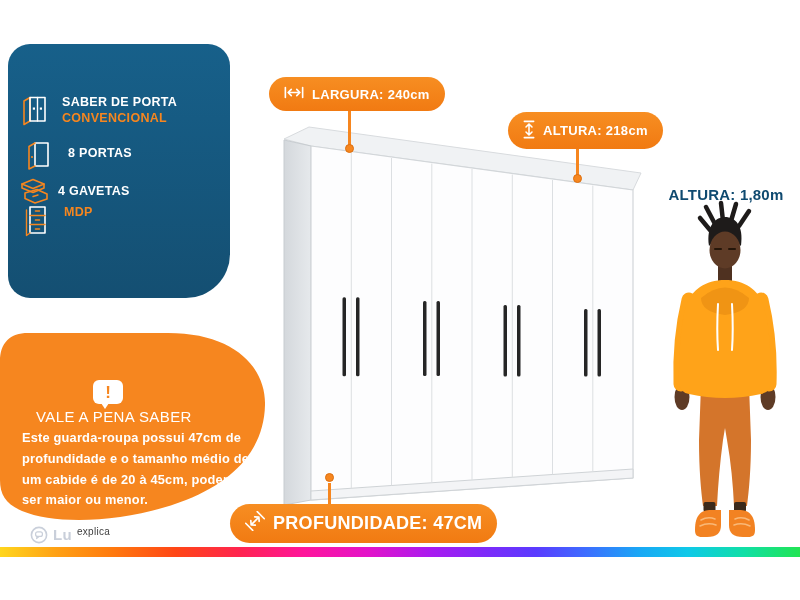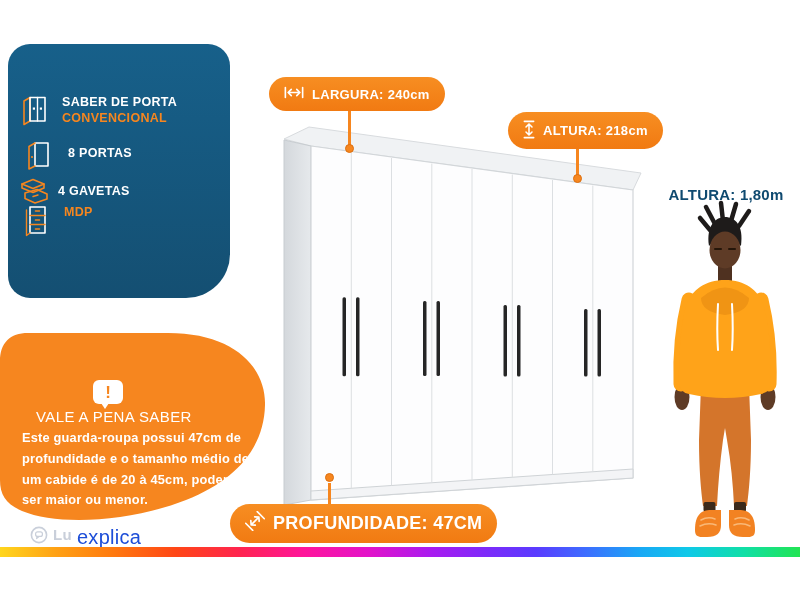--- a/index.html
+++ b/index.html
@@ -38,21 +38,21 @@
     border-radius:6px;display:flex;align-items:center;justify-content:center;}
   .alert-icon:after{content:"";position:absolute;left:8px;bottom:-5px;border-left:4px solid transparent;
     border-right:4px solid transparent;border-top:6px solid #fff;}
   .alert-mark{color:#f6861f;font-weight:bold;font-size:17px;line-height:1;}
   .blob-title{position:absolute;left:36px;top:78px;font-size:15px;font-weight:normal;letter-spacing:.4px;}
   .blob-body{position:absolute;left:22px;top:98px;width:238px;font-size:12.8px;font-weight:bold;
     line-height:20.8px;letter-spacing:.2px;}
   
   .logo{position:absolute;left:30px;top:526px;display:flex;align-items:flex-start;gap:5px;z-index:4;}
   .logo-brand{color:#c9cfda;font-size:15px;font-weight:bold;letter-spacing:.3px;}
-  .logo-suffix{color:#1d4ed8;font-size:20px;font-weight:normal;letter-spacing:.3px;}
+  .logo-suffix{color:#404040;font-size:10px;font-weight:normal;letter-spacing:.3px;}
   .rainbow-bar{position:absolute;left:0;top:547px;width:800px;height:10px;z-index:4;
     background:linear-gradient(90deg,#ffd61e 0%,#ffa114 7%,#ff7a0e 14%,#ff4616 22%,#ff2450 30%,
       #ff159b 38%,#e313c9 46%,#a81bf0 54%,#7c2bfa 61%,#5a3bff 67%,#3e6bff 73%,#19a8f5 80%,
       #0fc9e8 86%,#10dfa6 93%,#22e453 100%);}
 </style>
 </head>
 <body>
 
 <div id="canvas">
 

